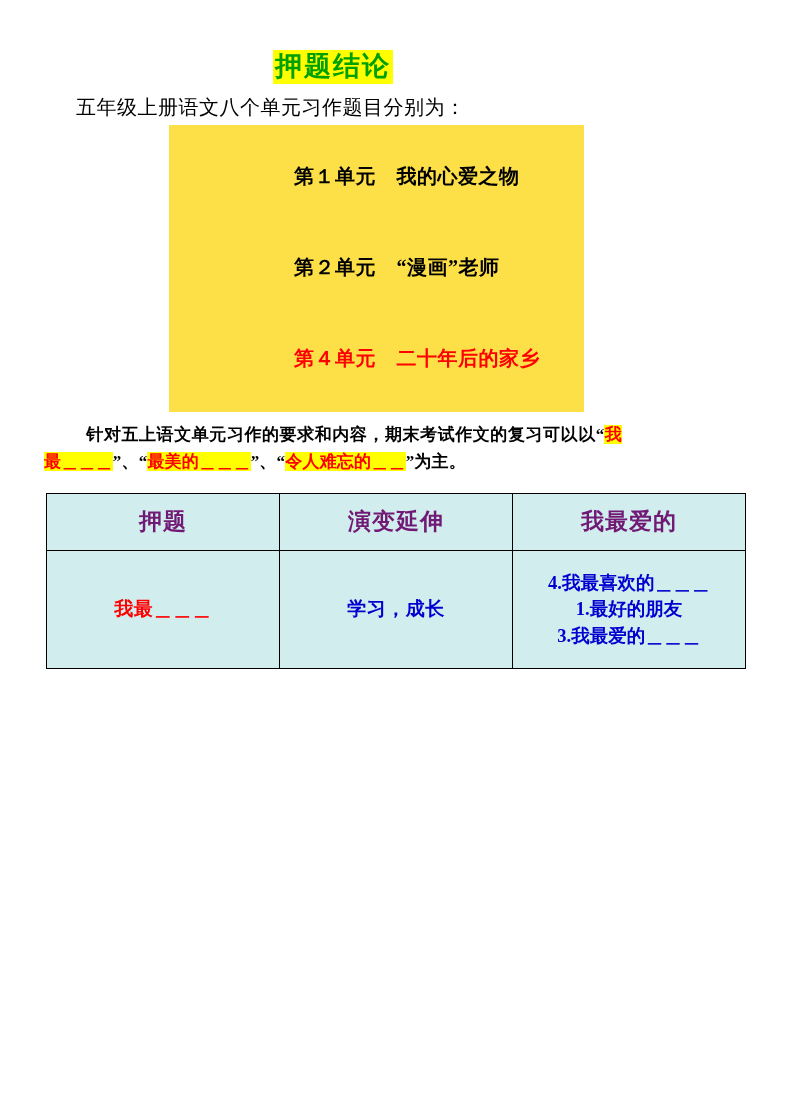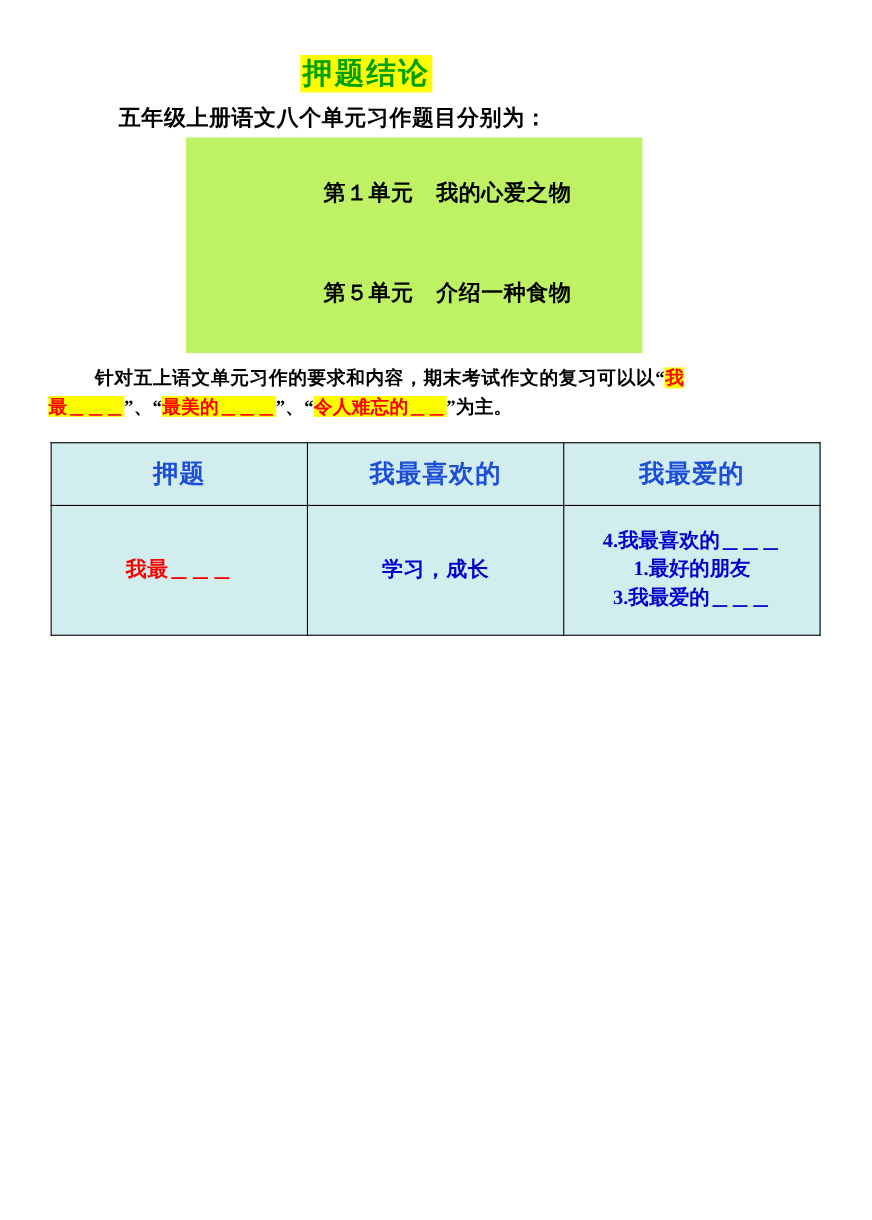--- a/index.html
+++ b/index.html
@@ -36,28 +36,28 @@
     color: #00a000;
     background: #ffff00;
     letter-spacing: 2px;
     line-height: 1.25;
     padding: 0 2px;
   }
 
   
   .intro {
     font-size: 20px;
-    font-weight: bold;
-    margin: 8px 0 4px 64px;
+    font-weight: normal;
+    margin: 8px 0 4px 32px;
     letter-spacing: 0.5px;
   }
 
   
   .unit-box {
-    background: #bef264;
+    background: #fde047;
     width: 415px;
     margin-left: 125px;
     padding: 6px 0 8px 0;
     box-sizing: border-box;
   }
   .unit-row {
     font-size: 20px;
     font-weight: bold;
     line-height: 1.52;
     padding-left: 92px;
@@ -93,21 +93,21 @@
   table.main td, table.main th {
     border: 1.5px solid #000000;
     background: #d2eded;
     text-align: center;
     vertical-align: middle;
     padding: 6px 4px;
   }
   table.main th {
     font-size: 23px;
     font-weight: bold;
-    color: #1d4ed8;
+    color: #701a75;
     height: 44px;
     letter-spacing: 1px;
   }
   td.c1 {
     width: 208px;
     font-size: 19px;
     font-weight: bold;
     color: #ff0000;
     letter-spacing: 0.5px;
   }
@@ -139,33 +139,36 @@
     <span class="title">押题结论</span>
   </div>
 
   <div class="intro">五年级上册语文八个单元习作题目分别为：</div>
 
   <div class="unit-box">
     <div class="unit-row black">
       <span>第１单元</span><span>　</span><span>我的心爱之物</span>
     </div>
     <div class="unit-row black">
-      <span>第５单元</span><span>　</span><span>介绍一种食物</span>
+      <span>第２单元</span><span>　</span><span>“漫画”老师</span>
+    </div>
+    <div class="unit-row red">
+      <span>第４单元</span><span>　</span><span>二十年后的家乡</span>
     </div>
   </div>
 
   <div class="para">
     <span class="indent"></span><span>针对五上语文单元习作的要求和内容，期末考试作文的复习可以以“</span><span class="hl">我最＿＿＿</span><span>”、“</span><span class="hl">最美的＿＿＿</span><span>”、“</span><span class="hl">令人难忘的＿＿</span><span>”为主。</span>
   </div>
 
   <table class="main">
     <thead>
       <tr>
         <th>押题</th>
-        <th>我最喜欢的</th>
+        <th>演变延伸</th>
         <th>我最爱的</th>
       </tr>
     </thead>
     <tbody>
       <tr class="row-h1">
         <td class="c1">我最＿＿＿</td>
         <td class="c2">学习，成长</td>
         <td class="c3">
           <div>4.我最喜欢的＿＿＿</div>
           <div>1.最好的朋友</div>

